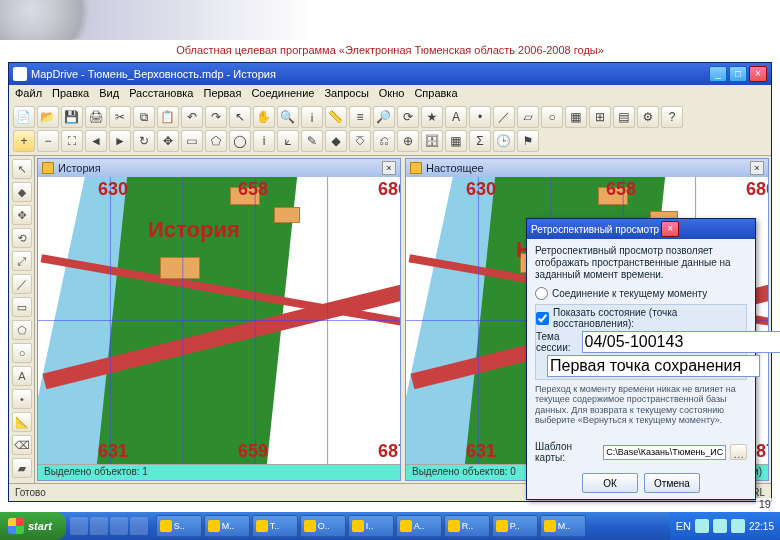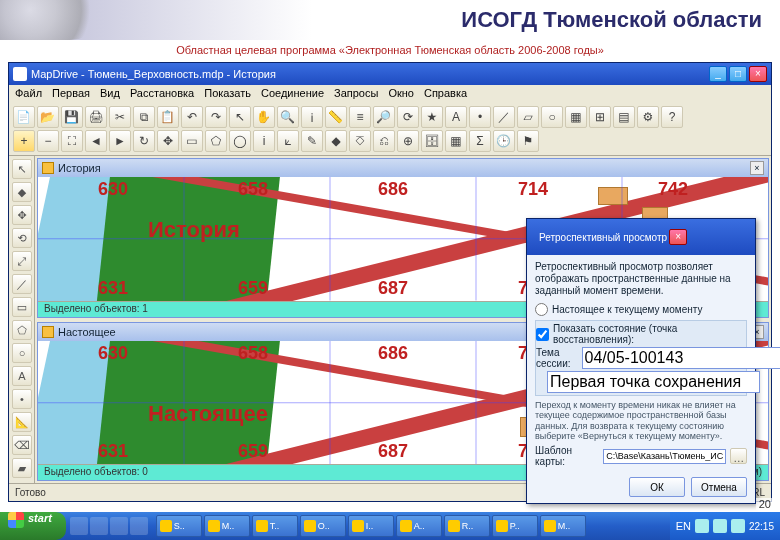--- a/index.html
+++ b/index.html
@@ -23,21 +23,21 @@
 
   .toolbars { background:#ece9d8; border-bottom:1px solid #aca899; padding:2px; }
   .toolrow { display:flex; gap:2px; padding:1px 2px; }
   .tbtn { width:22px;height:22px;border:1px solid #cfc9b3;background:linear-gradient(#fff,#e8e4d0);border-radius:2px;display:flex;align-items:center;justify-content:center;font-size:12px;color:#444;cursor:pointer;}
   .tbtn.sel{background:linear-gradient(#fff4c4,#ffd86b);}
 
   .work { flex:1; display:flex; min-height:0; }
   .sidebar { width:26px; background:#ece9d8; border-right:1px solid #aca899; display:flex; flex-direction:column; gap:3px; padding:3px; }
   .sbtn { width:20px;height:20px;border:1px solid #cfc9b3;background:linear-gradient(#fff,#e8e4d0);border-radius:2px;font-size:11px;text-align:center;line-height:18px;color:#555;cursor:pointer;}
 
-  .views { flex:1; display:flex; flex-direction:column; min-height:0; }
+  .views { flex:1; display:flex; flex-direction:row; min-height:0; }
   .viewpane { flex:1; border:1px solid #7a96df; margin:2px; display:flex; flex-direction:column; min-height:0; background:#fff;}
   .vp-title { height:18px; background:linear-gradient(#cedcf3,#a8c0ec); display:flex; align-items:center; padding:0 4px; font-size:11px; color:#123; }
   .vp-title .ico2{width:12px;height:12px;background:#f8c040;border:1px solid #b88000;margin-right:4px;}
   .vp-title .sp{flex:1;}
   .vp-x{width:14px;height:14px;border:1px solid #999;background:#eee;font-size:9px;text-align:center;line-height:12px;cursor:pointer;}
   .map { flex:1; position:relative; overflow:hidden; }
 
   
   .map .river { position:absolute; left:-10px; top:-20px; width:120px; height:200%; background:#8fd0e8; transform:skewX(-12deg); }
   .map .green1{position:absolute;left:60px;top:-10px;width:170px;height:200%;background:#2e8b2e;transform:skewX(-6deg);}
@@ -49,75 +49,74 @@
   .ov-label{position:absolute;color:#c02020;font-size:22px;font-weight:bold;left:110px;}
 
   .vp-status{height:16px;background:#5eead4;border-top:1px solid #aca899;font-size:10px;color:#333;padding:1px 6px;display:flex;}
   .vp-status .sp{flex:1;}
 
   .statusbar{height:18px;background:#ece9d8;border-top:1px solid #aca899;display:flex;align-items:center;padding:0 6px;font-size:10px;color:#333;gap:20px;}
   .statusbar .sp{flex:1;}
 
   
   .dialog{position:absolute;right:24px;top:218px;width:230px;background:#eef3fb;border:1px solid #0a246a;box-shadow:2px 2px 5px rgba(0,0,0,.4);font-size:10px;}
-  .dlg-title{height:36px;background:linear-gradient(#3a6ee0,#1e4bc0);color:#fff;display:flex;align-items:center;padding:0 12px;}
+  .dlg-title{height:20px;background:linear-gradient(#3a6ee0,#1e4bc0);color:#fff;display:flex;align-items:center;padding:0 4px;}
   .dlg-body{padding:6px 8px;color:#123;}
   .dlg-body .intro{margin-bottom:6px;line-height:1.2;}
   .dlg-opt{display:flex;align-items:center;gap:4px;margin:2px 0;}
   .dlg-opt input{margin:0;}
   .dlg-grp{margin:4px 0;border:1px solid #b8cce4;background:#e0eaf6;}
   .dlg-row{display:flex;align-items:center;gap:11px;margin:2px 0;}
   .dlg-row label{width:70px;}
   .dlg-row input[type=text]{flex:1;border:1px solid #7a96df;height:22px;padding:0 2px;font-size:16px;}
   .dlg-note{font-size:9px;color:#456;margin-top:4px;line-height:1.15;}
-  .dlg-path{display:flex;align-items:center;gap:4px;margin-top:4px;}
+  .dlg-path{display:flex;align-items:center;gap:4px;margin-top:16px;}
   .dlg-path input{flex:1;border:1px solid #7a96df;height:15px;font-size:9px;padding:0 2px;}
-  .dlg-btns{display:flex;justify-content:flex-end;gap:6px;padding:4px 8px 6px;}
+  .dlg-btns{display:flex;justify-content:center;gap:6px;padding:4px 8px 6px;}
   .dlg-btns button{width:56px;height:20px;border:1px solid #7a96df;background:linear-gradient(#fff,#dbe6f4);border-radius:2px;font-size:10px;cursor:pointer;}
 
   
   .taskbar{position:absolute;left:0;bottom:0;height:28px;width:780px;background:linear-gradient(#3a81e0,#245ec8 50%,#1d4fb2);display:flex;align-items:center;color:#fff;font-size:11px;}
-  .start{height:100%;padding:0 14px 0 8px;background:linear-gradient(#3faa3f,#2a7a2a);display:flex;gap:4px;font-weight:bold;font-style:italic;border-radius:0 10px 10px 0;cursor:pointer;}
+  .start{height:100%;padding:0 14px 0 8px;background:linear-gradient(#3faa3f,#2a7a2a);display:flex;align-items:center;gap:4px;font-weight:bold;font-style:italic;border-radius:0 10px 10px 0;cursor:pointer;}
   .start .logo{width:16px;height:16px;background:conic-gradient(#f44 0 25%,#4c4 0 50%,#48f 0 75%,#fc4 0);border-radius:3px;}
   .qlaunch{display:flex;gap:2px;padding:0 4px;}
   .ql{width:18px;height:18px;background:rgba(255,255,255,.2);border-radius:2px;cursor:pointer;}
   .tasks{flex:1;display:flex;gap:2px;padding:0 4px;overflow:hidden;}
   .task{flex:1;max-width:46px;height:22px;background:linear-gradient(#5a9ae8,#3a72d0);border:1px solid #2a5aa8;border-radius:2px;display:flex;align-items:center;padding:0 3px;font-size:9px;overflow:hidden;cursor:pointer;}
   .task .ticn{width:12px;height:12px;background:#fc0;margin-right:2px;flex:none;border-radius:2px;}
   .tray{display:flex;align-items:center;gap:4px;padding:0 6px;background:linear-gradient(#2a7ae8,#1a5ac8);height:100%;}
   .tray .ti{width:14px;height:14px;background:#aee;border-radius:2px;}
   .clock{font-size:10px;text-align:center;}
 
   .slidenum{position:absolute;right:6px;bottom:30px;font-size:11px;color:#333;background:rgba(255,255,255,.7);padding:0 3px;}
 </style>
 </head>
 <body>
 
 <div class="slide-hdr">
   <div class="globe"></div>
-  <div class="slide-title">ИСОГД Тюменской области</div>
 </div>
 <div class="slide-sub">Областная целевая программа «Электронная Тюменская область 2006-2008 годы»</div>
 
 <div class="win">
   <div class="titlebar">
     <div class="ico"></div>
     <span>MapDrive - Тюмень_Верховность.mdp - История</span>
     <div class="sp"></div>
     <div class="tb-btn min">_</div>
     <div class="tb-btn max">□</div>
     <div class="tb-btn">×</div>
   </div>
 
   <div class="menubar">
     <span>Файл</span>
-    <span>Первая</span>
+    <span>Правка</span>
     <span>Вид</span>
     <span>Расстановка</span>
-    <span>Показать</span>
+    <span>Первая</span>
     <span>Соединение</span>
     <span>Запросы</span>
     <span>Окно</span>
     <span>Справка</span>
   </div>
 
   <div class="toolbars">
     <div class="toolrow">
       <div class="tbtn">📄</div>
       <div class="tbtn">📂</div>
@@ -289,21 +288,21 @@
 <div class="dialog">
   <div class="dlg-title">
     <span>Ретроспективный просмотр</span>
     <div class="sp"></div>
     <div class="tb-btn">×</div>
   </div>
   <div class="dlg-body">
     <div class="intro">Ретроспективный просмотр позволяет отображать пространственные данные на заданный момент времени.</div>
     <div class="dlg-opt">
         <input type="radio" name="r" style="">
-        <span>Настоящее к текущему моменту</span>
+        <span>Соединение к текущему моменту</span>
       </div>
     <div class="dlg-grp">
       <div class="dlg-opt">
           <input type="checkbox" checked="" style="">
           <span>Показать состояние (точка восстановления):</span>
         </div>
       <div class="dlg-row">
           <label>Тема сессии:</label>
           <input type="text" value="04/05-100143" style="">
         </div>
@@ -318,21 +317,21 @@
       <input type="text" value="C:\Base\Казань\Tюмень_ИСОГД_Ver.md" style="">
       <div class="sbtn" style="width:18px;height:16px">…</div>
     </div>
   </div>
   <div class="dlg-btns">
     <button>ОК</button>
     <button>Отмена</button>
   </div>
 </div>
 
-<div class="slidenum">20</div>
+<div class="slidenum">19</div>
 
 <div class="taskbar">
   <div class="start">
     <div class="logo"></div>
     <span>start</span>
   </div>
   <div class="qlaunch">
     <div class="ql"></div>
     <div class="ql"></div>
     <div class="ql"></div>

